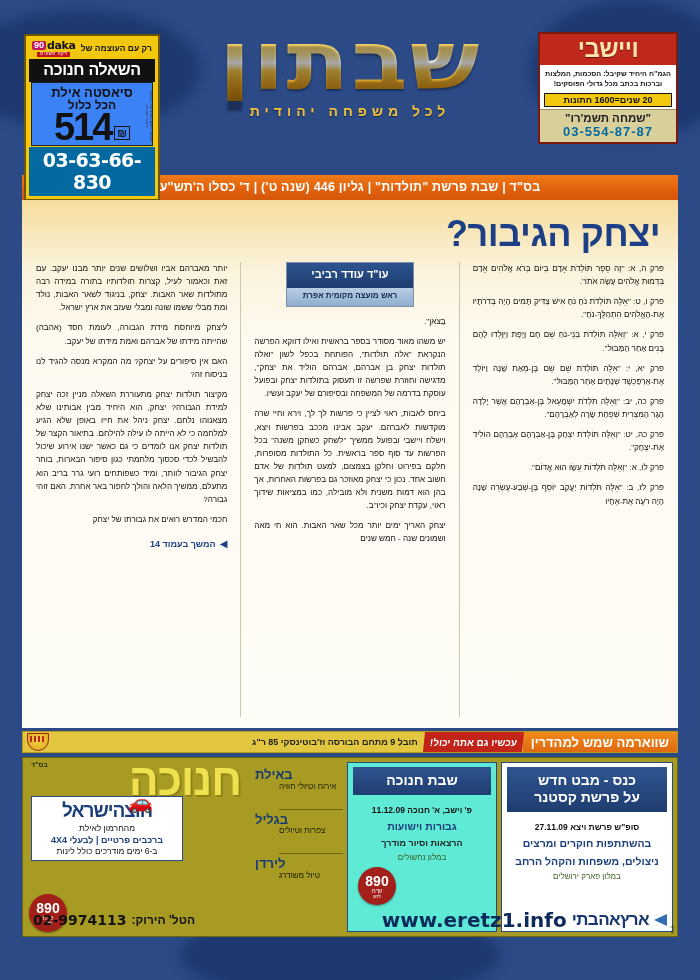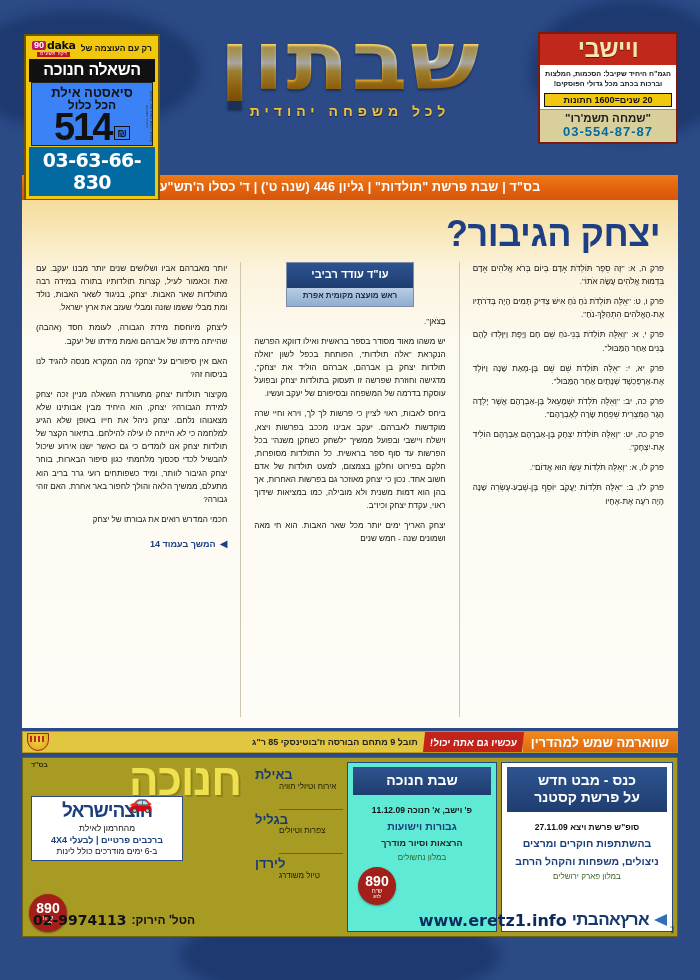--- a/index.html
+++ b/index.html
@@ -411,21 +411,21 @@
   .foot-right {
     display: flex; align-items: center; gap: 5px;
   }
   .erez-logo { font-size: 17px; font-weight: bold; color: #17386f; letter-spacing: -.6px; }
   .erez-tri {
     width: 0; height: 0;
     border-right: 13px solid #2f6fb5;
     border-top: 6px solid transparent;
     border-bottom: 6px solid transparent;
   }
-  .url { font-size: 16px; font-weight: bold; color: #0d2a5c; font-family: "DejaVu Sans", sans-serif; }
+  .url { font-size: 20px; font-weight: bold; color: #0d2a5c; font-family: "DejaVu Sans", sans-serif; }
   .tel-green { font-size: 12px; font-weight: bold; color: #111; }
   .tel-num { font-size: 14px; font-weight: bold; color: #111; font-family: "DejaVu Sans", sans-serif; }
   .vert-tag {
     position: absolute; right: 2px; bottom: 3px;
     writing-mode: vertical-rl; font-size: 4.5px; color: #2b2b00;
   }
 </style>
 </head>
 <body>
 

